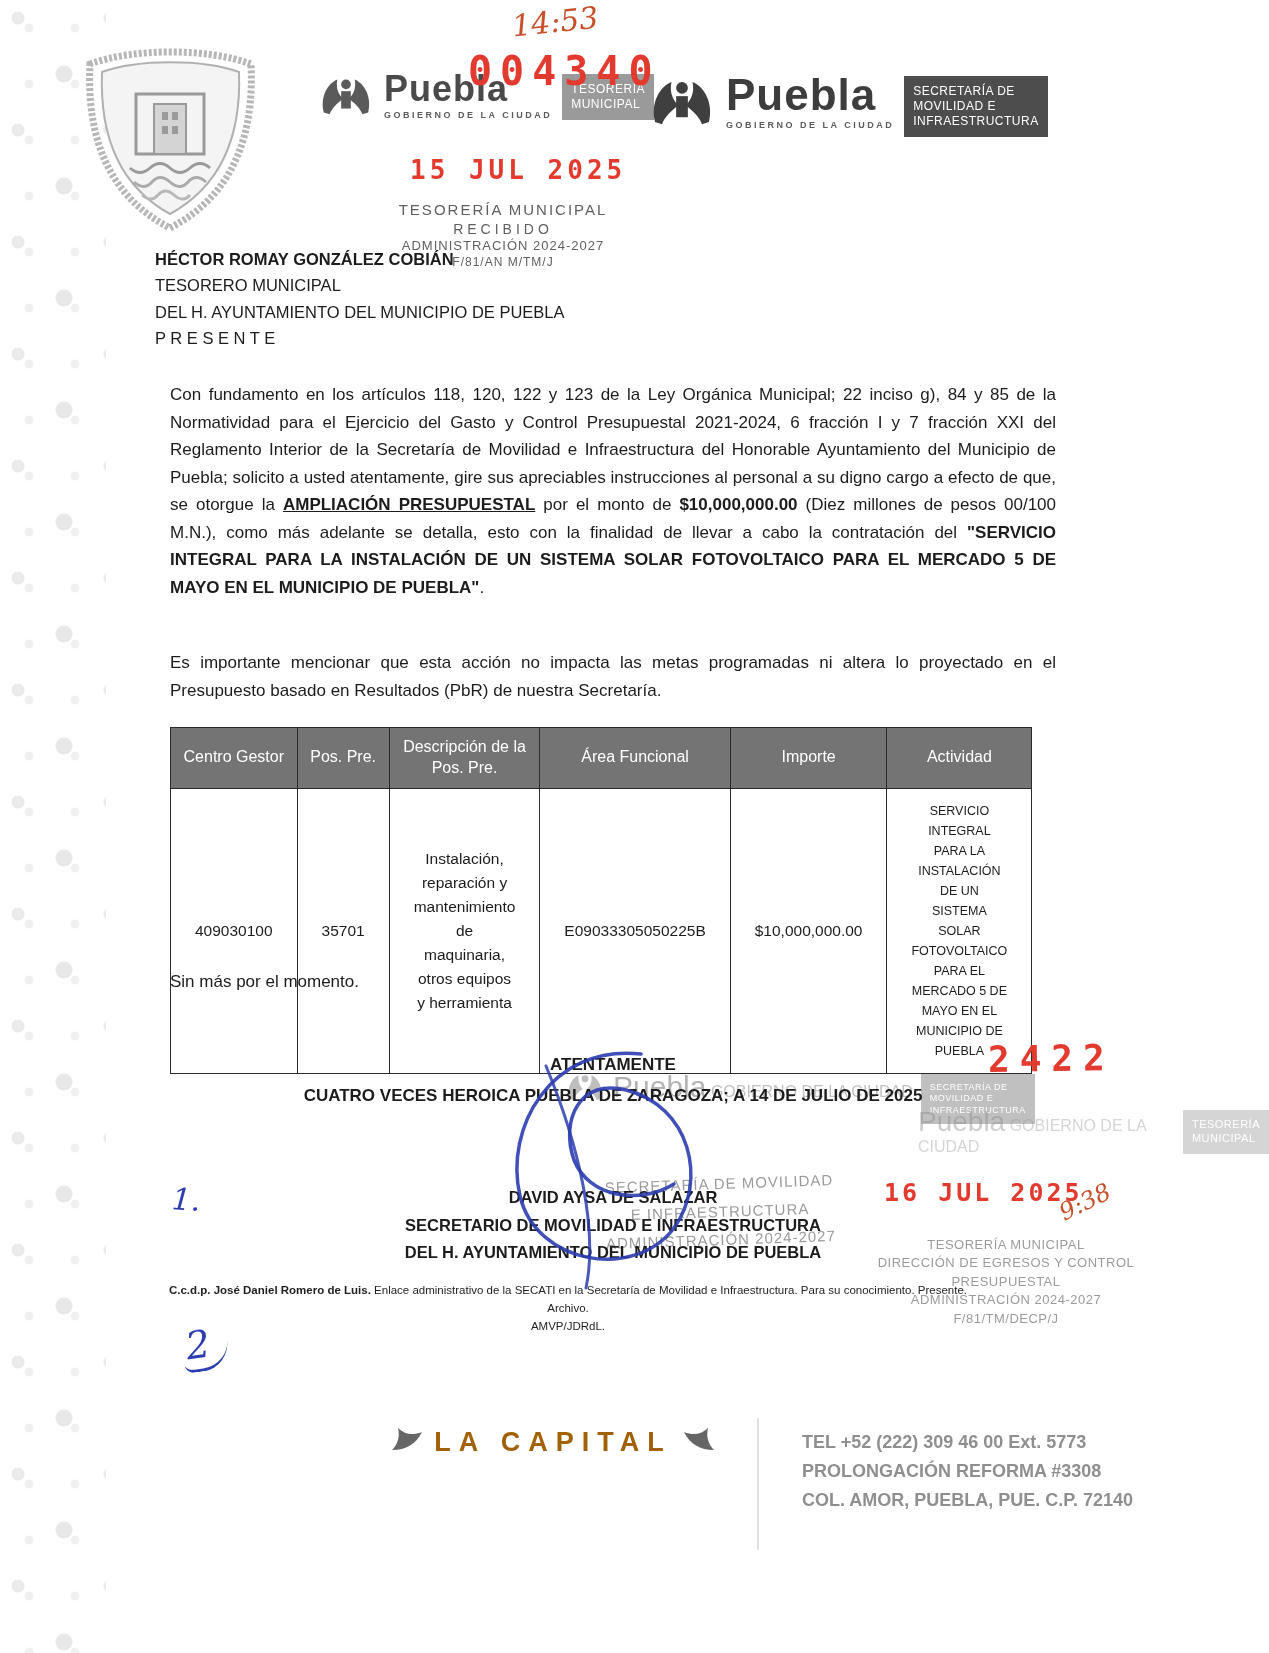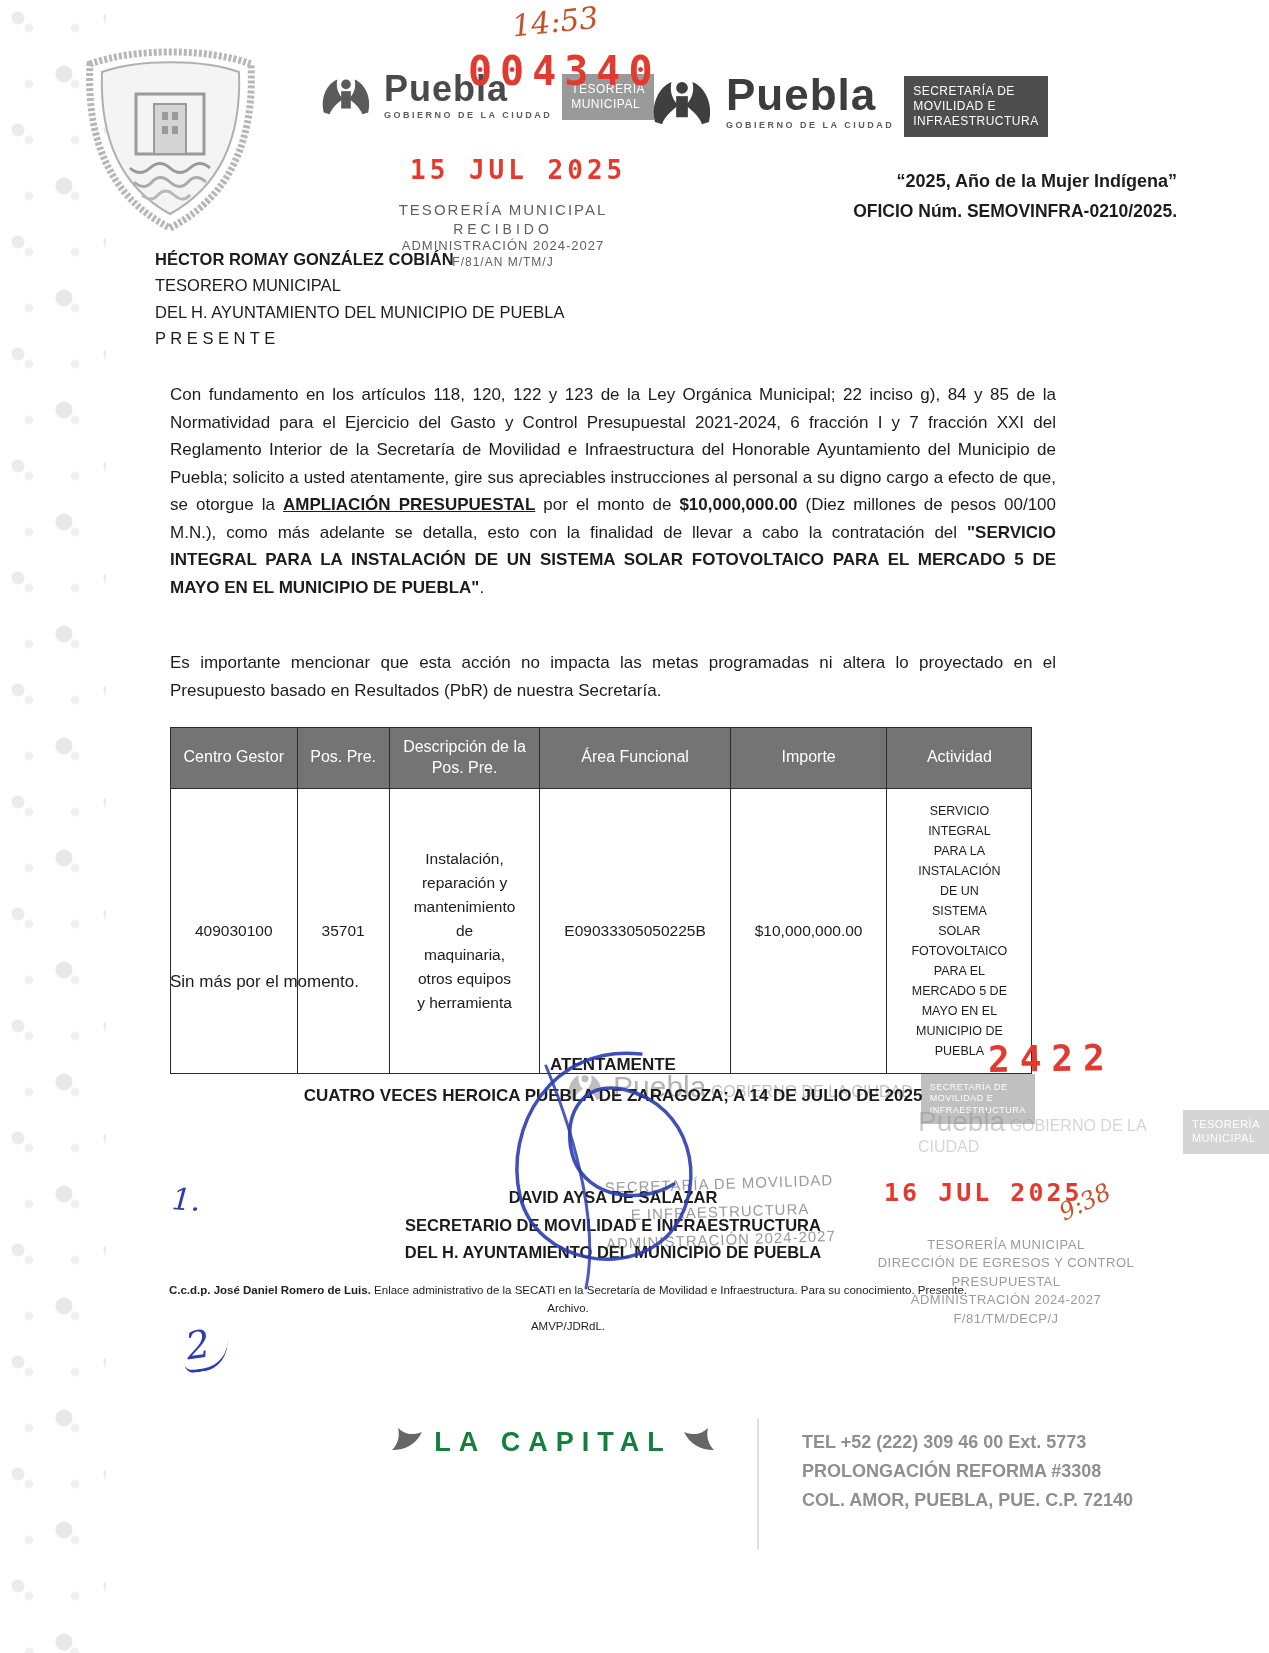--- a/index.html
+++ b/index.html
@@ -86,21 +86,21 @@
   .ccp { position:absolute; left:168px; top:1282px; width:800px; font-size:11.5px; line-height:1.55; color:#1f1f1f;text-align:center; }
   .ccp .bold { font-weight:bold; }
 
   
   .pen { color:#2b3db0; font-family:"DejaVu Serif", serif; font-style:italic; }
   .pen1 { position:absolute; left:172px; top:1182px; font-size:30px; transform:rotate(4deg); }
   .pen2 { position:absolute; left:182px; top:1322px; font-size:38px; transform:rotate(-8deg); border-bottom:3px solid #2b3db0; padding:0 18px 2px 4px; border-radius:0 0 60% 20%; }
   .signature-svg { position:absolute; left:476px; top:1036px; z-index:3; pointer-events:none; }
 
   
-  .brand { position:absolute; left:383px; top:1424px; width:340px; text-align:center; color:#15803d; }
+  .brand { position:absolute; left:383px; top:1424px; width:340px; text-align:center; color:#a16207; }
   .brand-top { display:flex; align-items:center; justify-content:center; gap:10px; font-weight:bold; font-size:27px; letter-spacing:8px; }
   .brand-bottom { font-weight:bold; font-size:46px; letter-spacing:3px; margin-top:2px; }
   .footer-divider { position:absolute; left:757px; top:1418px; width:2px; height:132px; background:#e0e0e0; }
   .footer-right { position:absolute; left:802px; top:1428px; font-size:18px; font-weight:bold; color:#8f8f8f; line-height:1.6; }
 </style>
 </head>
 <body>
 
 <div class="page">
 
@@ -165,24 +165,20 @@
   <div class="stamp-red stamp-folio">004340</div>
   <div class="stamp-red stamp-date1">15 JUL 2025</div>
 
   <div class="received-stamp">
     <div class="l0">TESORERÍA MUNICIPAL</div>
     <div class="l1">RECIBIDO</div>
     <div class="l2">ADMINISTRACIÓN 2024-2027</div>
     <div class="l3">F/81/AN M/TM/J</div>
   </div>
 
-  <div class="slogan-block">
-    <div class="slogan">“2025, Año de la Mujer Indígena”</div>
-    <div class="oficio">OFICIO Núm. SEMOVINFRA-0210/2025.</div>
-  </div>
 
   <div class="addressee">
     <div class="name">HÉCTOR ROMAY GONZÁLEZ COBIÁN</div>
     <div>TESORERO MUNICIPAL</div>
     <div>DEL H. AYUNTAMIENTO DEL MUNICIPIO DE PUEBLA</div>
     <div>P R E S E N T E</div>
   </div>
 
   <div class="para p1"><span>Con fundamento en los artículos 118, 120, 122 y 123 de la Ley Orgánica Municipal; 22 inciso g), 84 y 85 de la Normatividad para el Ejercicio del Gasto y Control Presupuestal 2021-2024, 6 fracción I y 7 fracción XXI del Reglamento Interior de la Secretaría de Movilidad e Infraestructura del Honorable Ayuntamiento del Municipio de Puebla; solicito a usted atentamente, gire sus apreciables instrucciones al personal a su digno cargo a efecto de que, se otorgue la </span><span class="bu">AMPLIACIÓN PRESUPUESTAL</span><span> por el monto de </span><span class="b">$10,000,000.00</span><span> (Diez millones de pesos 00/100 M.N.), como más adelante se detalla, esto con la finalidad de llevar a cabo la contratación del </span><span class="b">"SERVICIO INTEGRAL PARA LA INSTALACIÓN DE UN SISTEMA SOLAR FOTOVOLTAICO PARA EL MERCADO 5 DE MAYO EN EL MUNICIPIO DE PUEBLA"</span><span>.</span></div>
 

